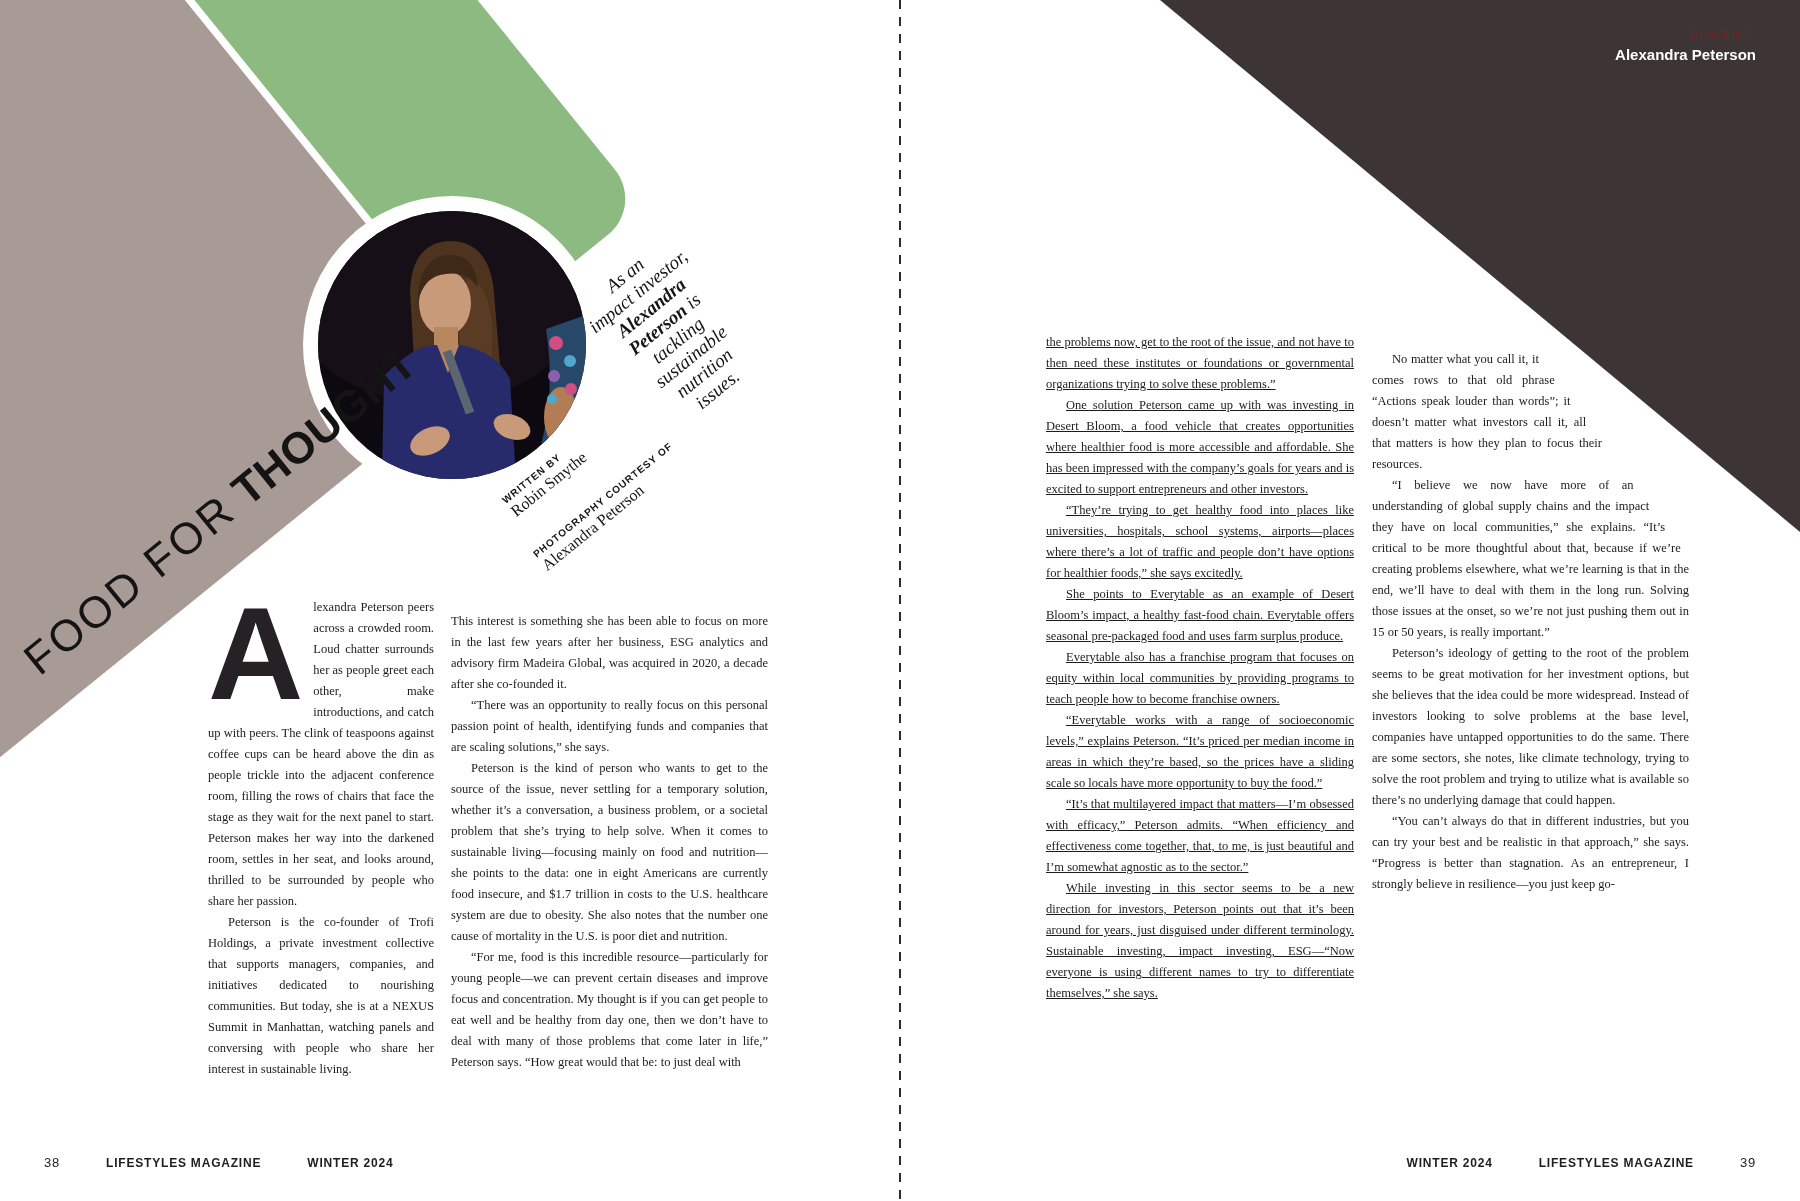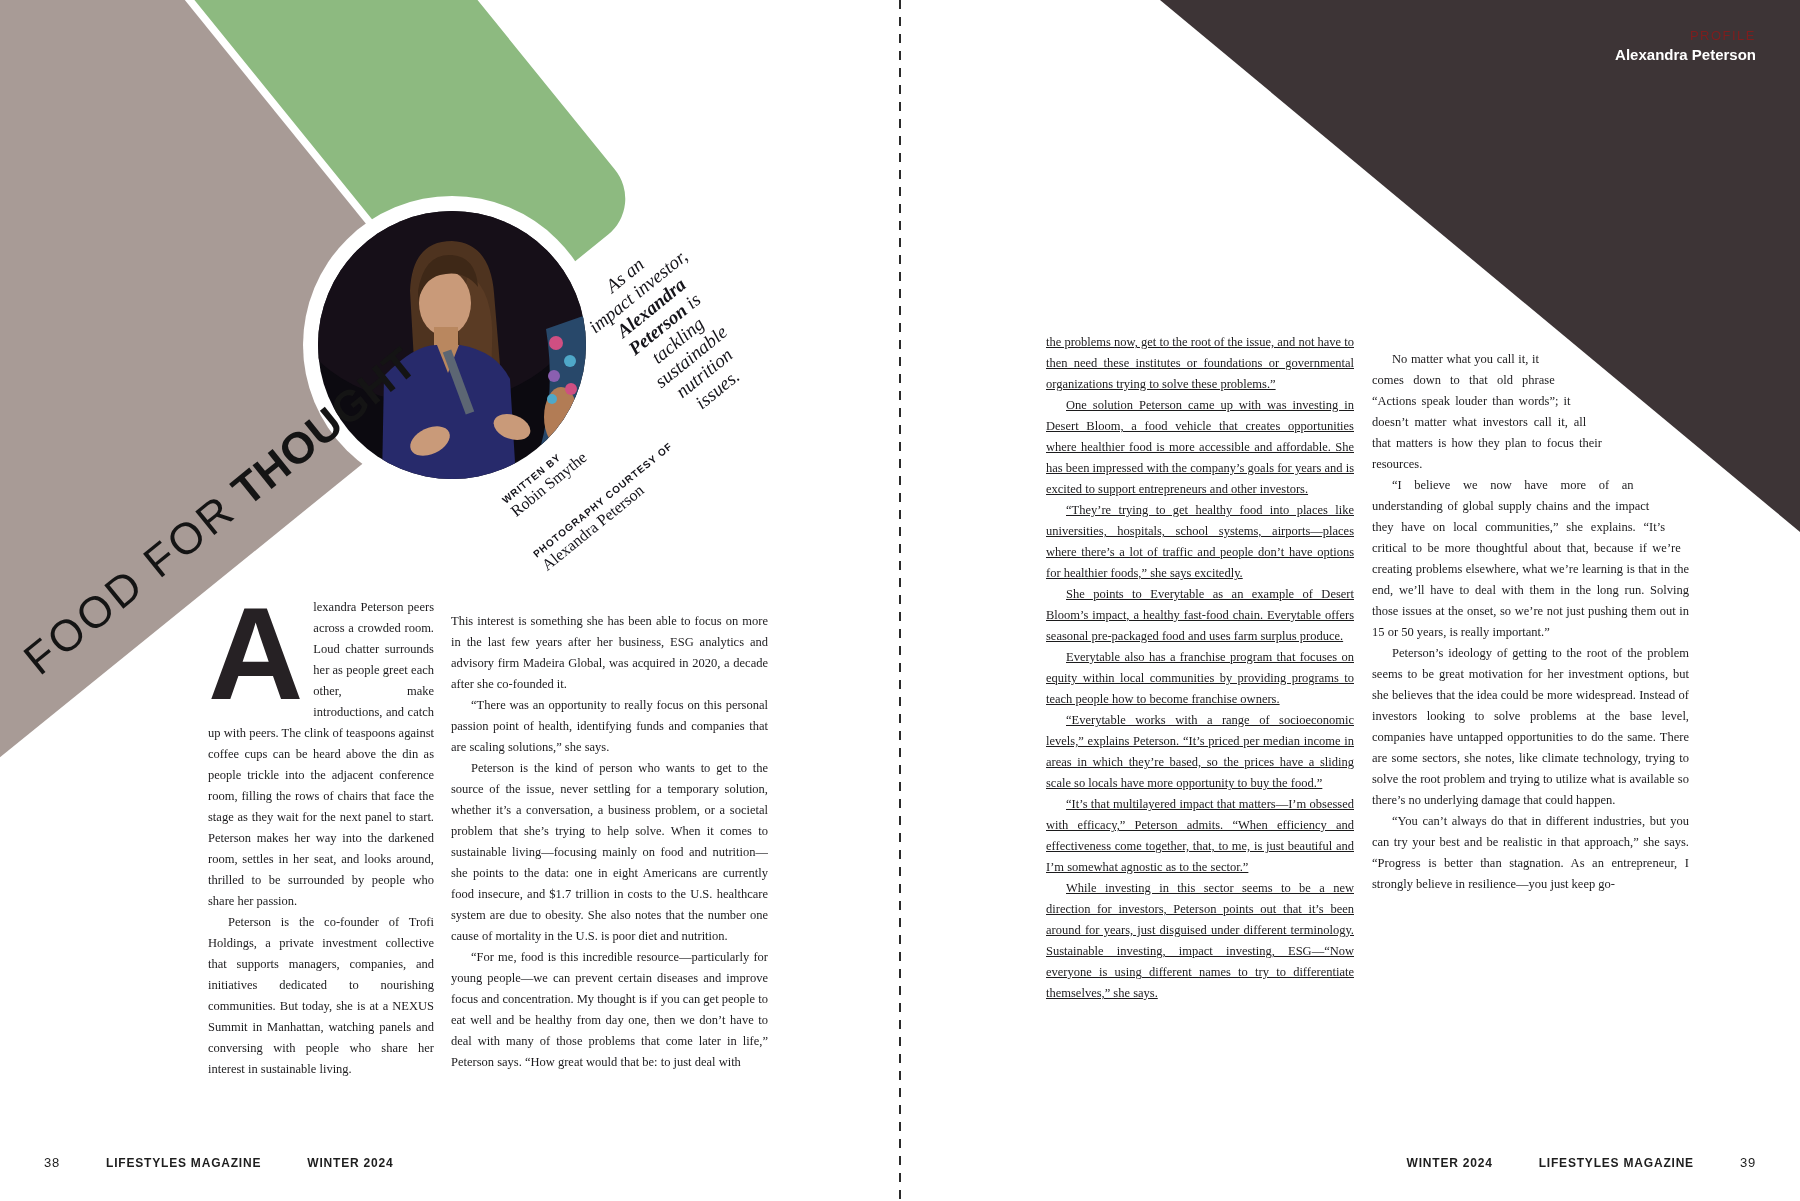--- a/index.html
+++ b/index.html
@@ -148,21 +148,21 @@
       <p class="para indent">One solution Peterson came up with was investing in Desert Bloom, a food vehicle that creates opportunities where healthier food is more accessible and affordable. She has been impressed with the company’s goals for years and is excited to support entrepreneurs and other investors.</p>
       <p class="para indent">“They’re trying to get healthy food into places like universities, hospitals, school systems, airports—places where there’s a lot of traffic and people don’t have options for healthier foods,” she says excitedly.</p>
       <p class="para indent">She points to Everytable as an example of Desert Bloom’s impact, a healthy fast-food chain. Everytable offers seasonal pre-packaged food and uses farm surplus produce.</p>
       <p class="para indent">Everytable also has a franchise program that focuses on equity within local communities by providing programs to teach people how to become franchise owners.</p>
       <p class="para indent">“Everytable works with a range of socioeconomic levels,” explains Peterson. “It’s priced per median income in areas in which they’re based, so the prices have a sliding scale so locals have more opportunity to buy the food.”</p>
       <p class="para indent">“It’s that multilayered impact that matters—I’m obsessed with efficacy,” Peterson admits. “When efficiency and effectiveness come together, that, to me, is just beautiful and I’m somewhat agnostic as to the sector.”</p>
       <p class="para indent">While investing in this sector seems to be a new direction for investors, Peterson points out that it’s been around for years, just disguised under different terminology. Sustainable investing, impact investing, ESG—“Now everyone is using different names to try to differentiate themselves,” she says.</p>
     </div>
   <div class="abs col col4">
       <div class="wrap-tri"></div>
-      <p class="para indent">No matter what you call it, it comes down to that old phrase “Actions speak louder than words”; it doesn’t matter what investors call it, all that matters is how they plan to focus their resources.</p>
+      <p class="para indent">No matter what you call it, it comes rows to that old phrase “Actions speak louder than words”; it doesn’t matter what investors call it, all that matters is how they plan to focus their resources.</p>
       <p class="para indent">“I believe we now have more of an understanding of global supply chains and the impact they have on local communities,” she explains. “It’s critical to be more thoughtful about that, because if we’re creating problems elsewhere, what we’re learning is that in the end, we’ll have to deal with them in the long run. Solving those issues at the onset, so we’re not just pushing them out in 15 or 50 years, is really important.”</p>
       <p class="para indent">Peterson’s ideology of getting to the root of the problem seems to be great motivation for her investment options, but she believes that the idea could be more widespread. Instead of investors looking to solve problems at the base level, companies have untapped opportunities to do the same. There are some sectors, she notes, like climate technology, trying to solve the root problem and trying to utilize what is available so there’s no underlying damage that could happen.</p>
       <p class="para indent">“You can’t always do that in different industries, but you can try your best and be realistic in that approach,” she says. “Progress is better than stagnation. As an entrepreneur, I strongly believe in resilience—you just keep go-</p>
     </div>
 
   <div class="abs footer footer-left">
     <span class="pg">38</span>
     <span class="mag">LIFESTYLES MAGAZINE</span>
     <span class="iss">WINTER 2024</span>
   </div>

